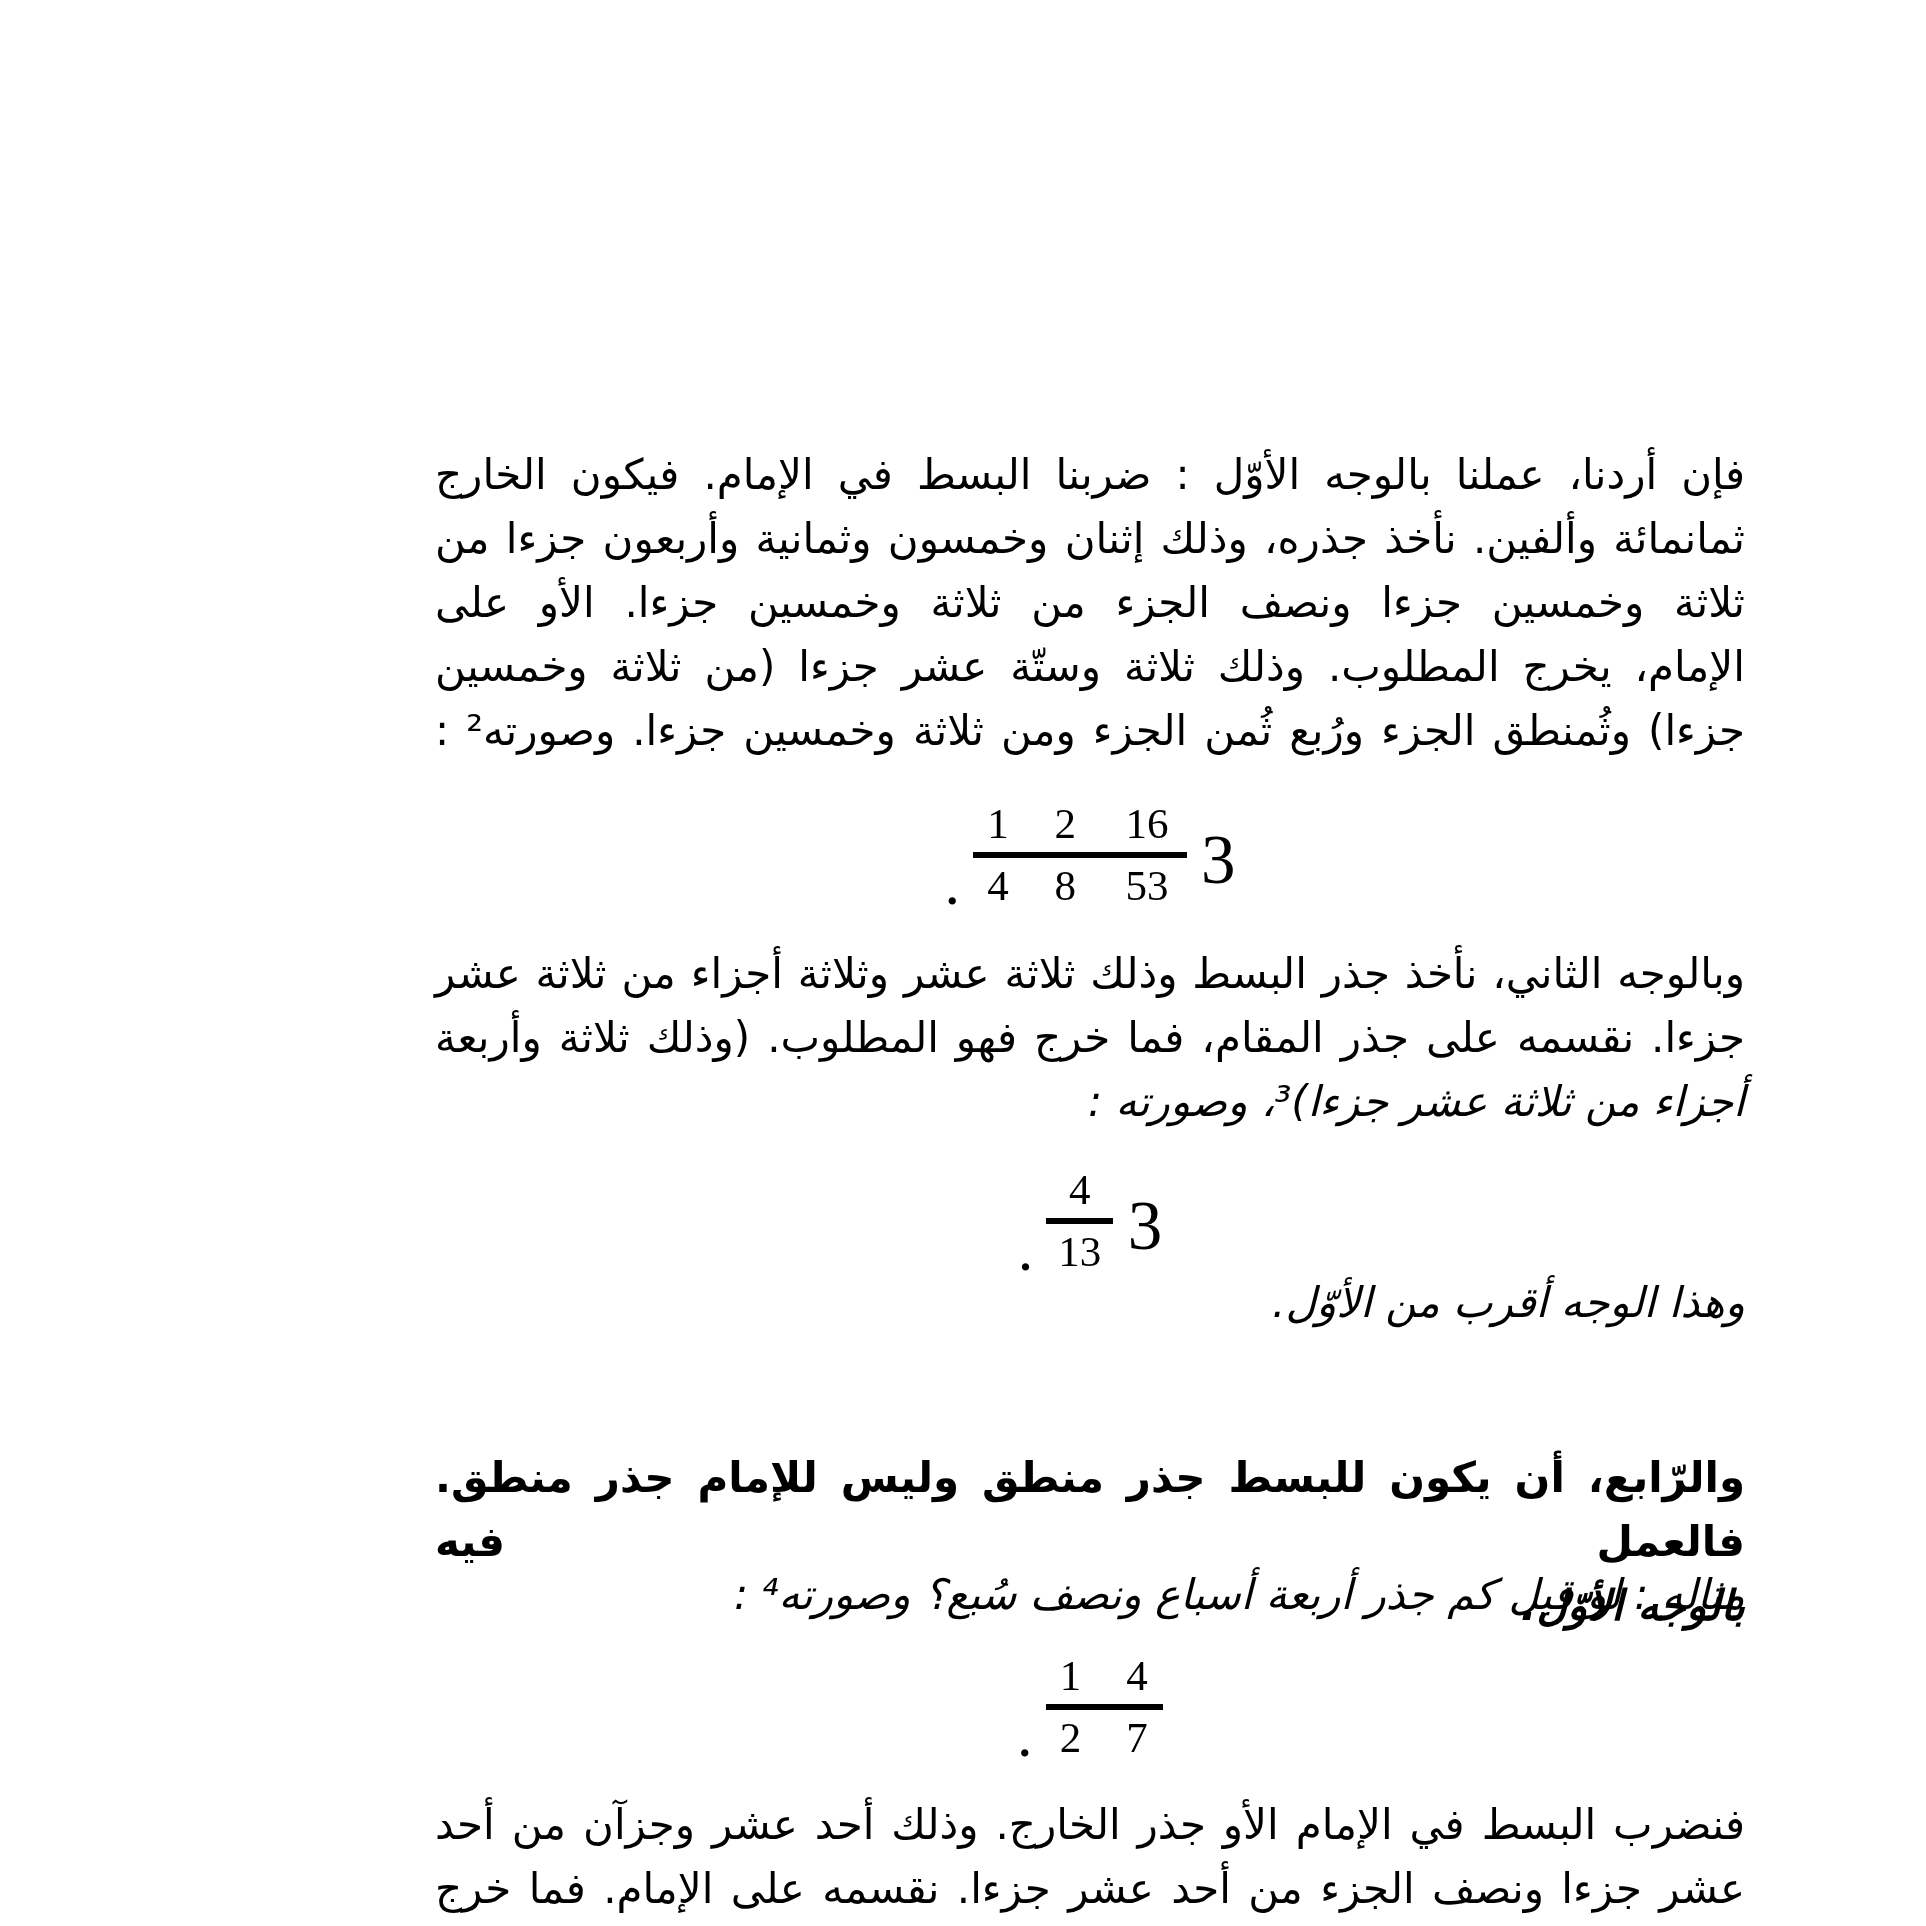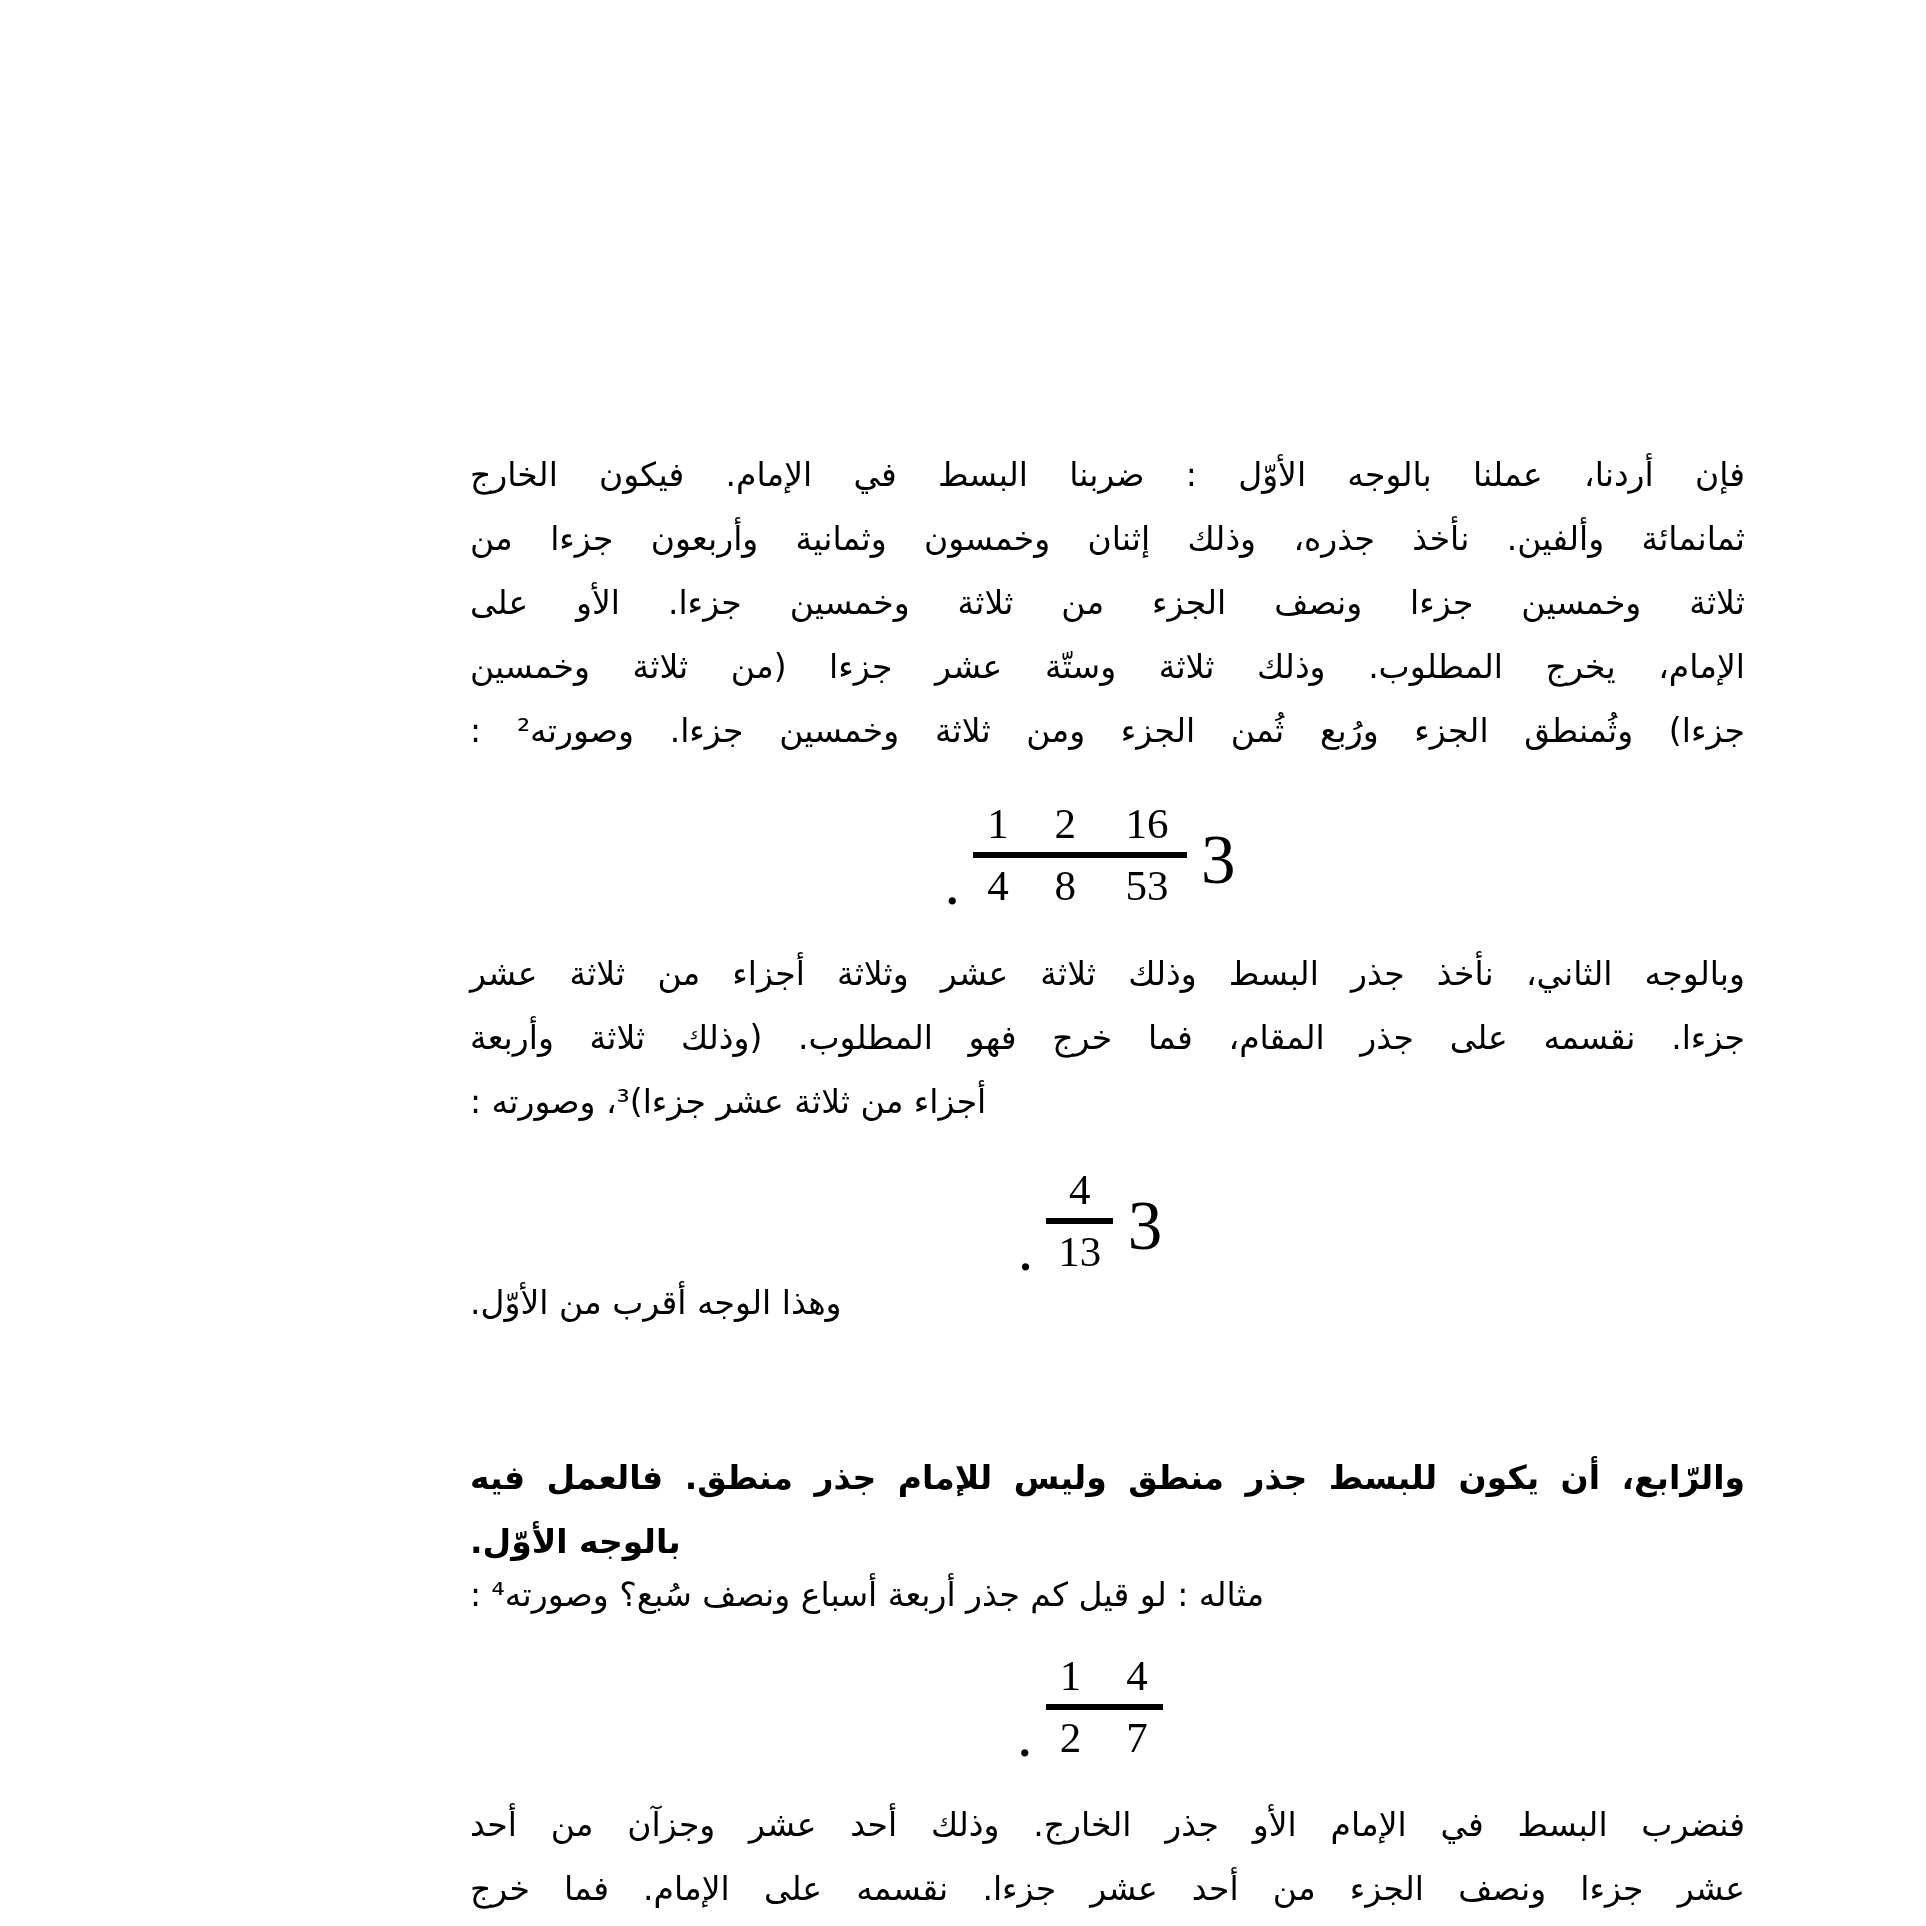--- a/index.html
+++ b/index.html
@@ -1,22 +1,22 @@
 <!DOCTYPE html>
 <html style="font-size:6.2px"><head>
 <meta charset="utf-8">
 <style>
   html,body{margin:0;padding:0;background:#ffffff;}
   .page{position:relative;width:2179px;height:3082px;background:#ffffff;overflow:hidden;}
   .content{position:absolute;left:435px;top:0;width:1310px;height:100%;direction:rtl;
            font-family:"DejaVu Sans",sans-serif;color:#000;}
-  .para{position:absolute;left:0;right:0;font-size:33px;line-height:64px;margin-left:35px;}
+  .para{position:absolute;left:0;right:0;font-size:42px;line-height:64px;}
   .bold{font-weight:700;}
   .jline{text-align:justify;text-align-last:justify;text-justify:inter-word;}
-  .rline{text-align:left;}
+  .rline{text-align:right;font-style:italic;}
 
   
   .frac{position:absolute;left:0;right:0;display:flex;justify-content:center;align-items:center;direction:ltr;}
   .fraccols{display:grid;direction:ltr;text-align:center;
             font-family:"Liberation Serif",serif;font-size:43px;line-height:1.05;}
   .fr1{grid-template-columns:50px 50px 79px;column-gap:17.3px;}
   .fr2{grid-template-columns:67px;}
   .fr3{grid-template-columns:50px 52px;column-gap:15.4px;}
   .frbar{grid-column:1/-1;height:6.2px;background:#000;margin:5.4px 0;}
   .fc{display:block;}

